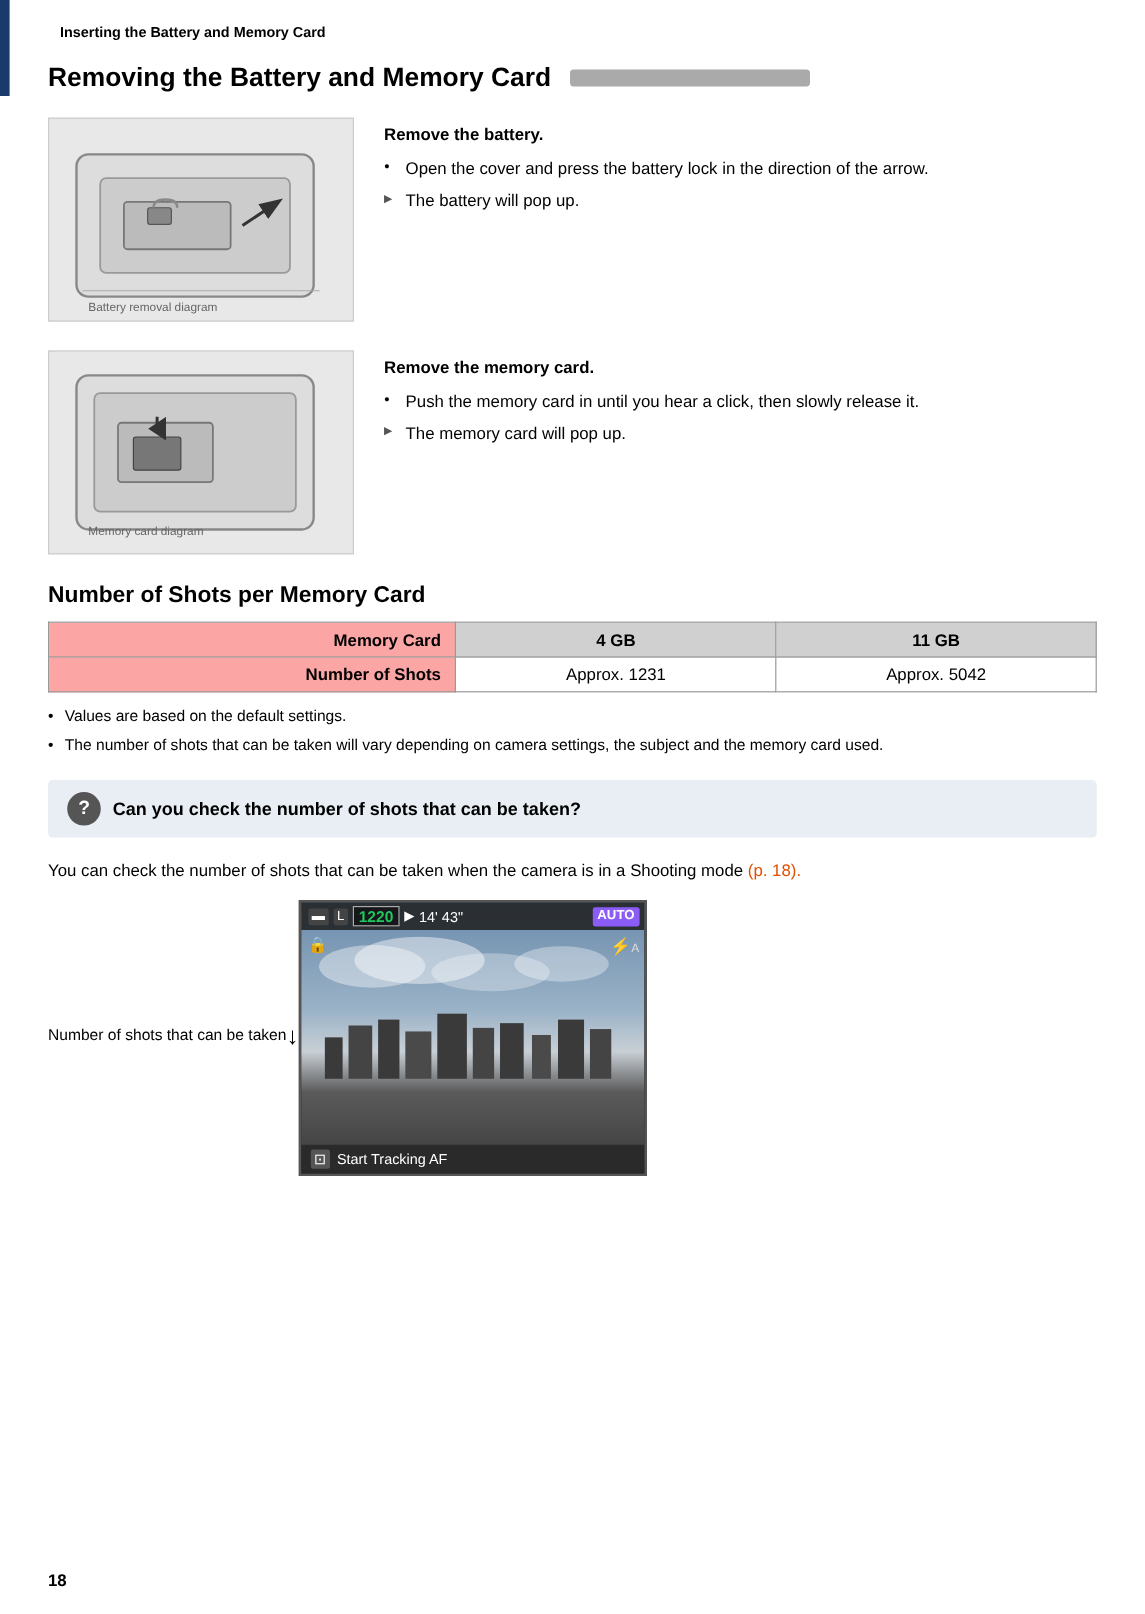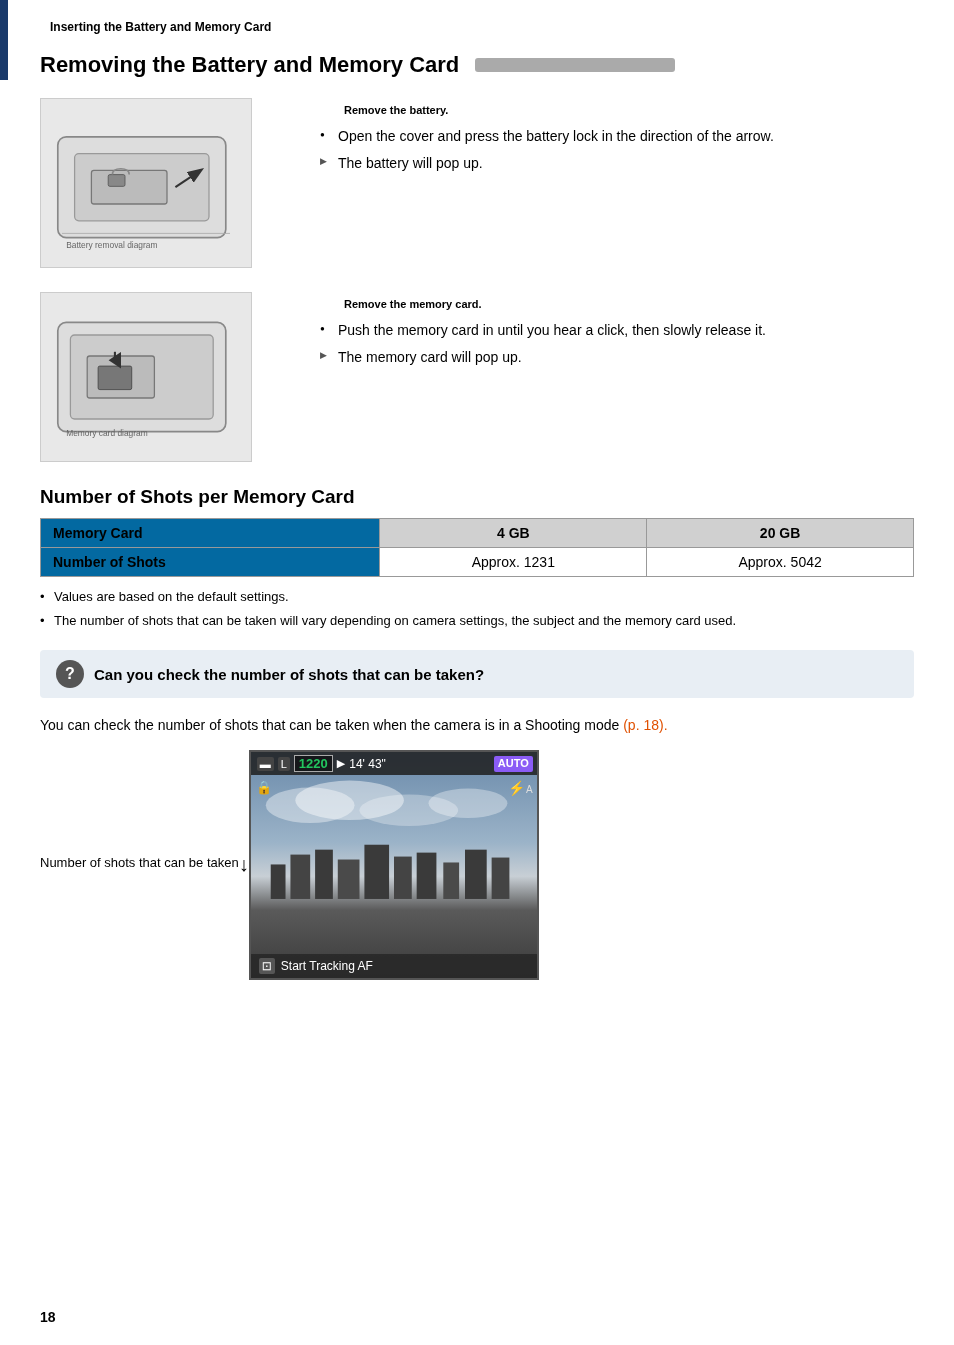--- a/index.html
+++ b/index.html
@@ -59,40 +59,39 @@
     }
     .col-image {
       width: 260px;
       flex-shrink: 0;
     }
     .col-text {
       flex: 1;
     }
     
     .img-placeholder {
-      width: 212px;
+      width: 255px;
       height: 170px;
       border: 1px solid #ccc;
       background: #e8e8e8;
       display: flex;
       align-items: center;
       justify-content: center;
       overflow: hidden;
     }
     .img-placeholder svg {
       width: 100%;
       height: 100%;
     }
     
     .sub-heading {
-      font-size: 11px;
+      font-size: 14px;
       font-weight: bold;
       margin-bottom: 10px;
       margin-top: 6px;
-      margin-left: 24px;
     }
     
     .bullet-list {
       list-style: none;
       padding: 0;
     }
     .bullet-list li {
       margin-bottom: 6px;
       padding-left: 18px;
       position: relative;
@@ -134,23 +133,23 @@
       border: 1px solid #999;
       padding: 6px 12px;
       text-align: center;
       font-size: 14px;
     }
     .shots-table th {
       background: #d0d0d0;
       font-weight: bold;
     }
     .shots-table .label-col {
-      background: #0369a1;
-      font-weight: bold;
-      text-align: left;
+      background: #fca5a5;
+      font-weight: bold;
+      text-align: right;
     }
     
     .note-list {
       list-style: none;
       margin-bottom: 16px;
     }
     .note-list li {
       font-size: 13px;
       padding-left: 14px;
       position: relative;
@@ -398,21 +397,21 @@
   </div>
 
   <div class="shots-section">
     <h2 class="shots-title">Number of Shots per Memory Card</h2>
 
     <table class="shots-table">
       <thead>
         <tr>
           <th class="label-col">Memory Card</th>
           <th>4 GB</th>
-          <th>20 GB</th>
+          <th>11 GB</th>
         </tr>
       </thead>
       <tbody>
         <tr>
           <td class="label-col">Number of Shots</td>
           <td>Approx. 1231</td>
           <td>Approx. 5042</td>
         </tr>
       </tbody>
     </table>

